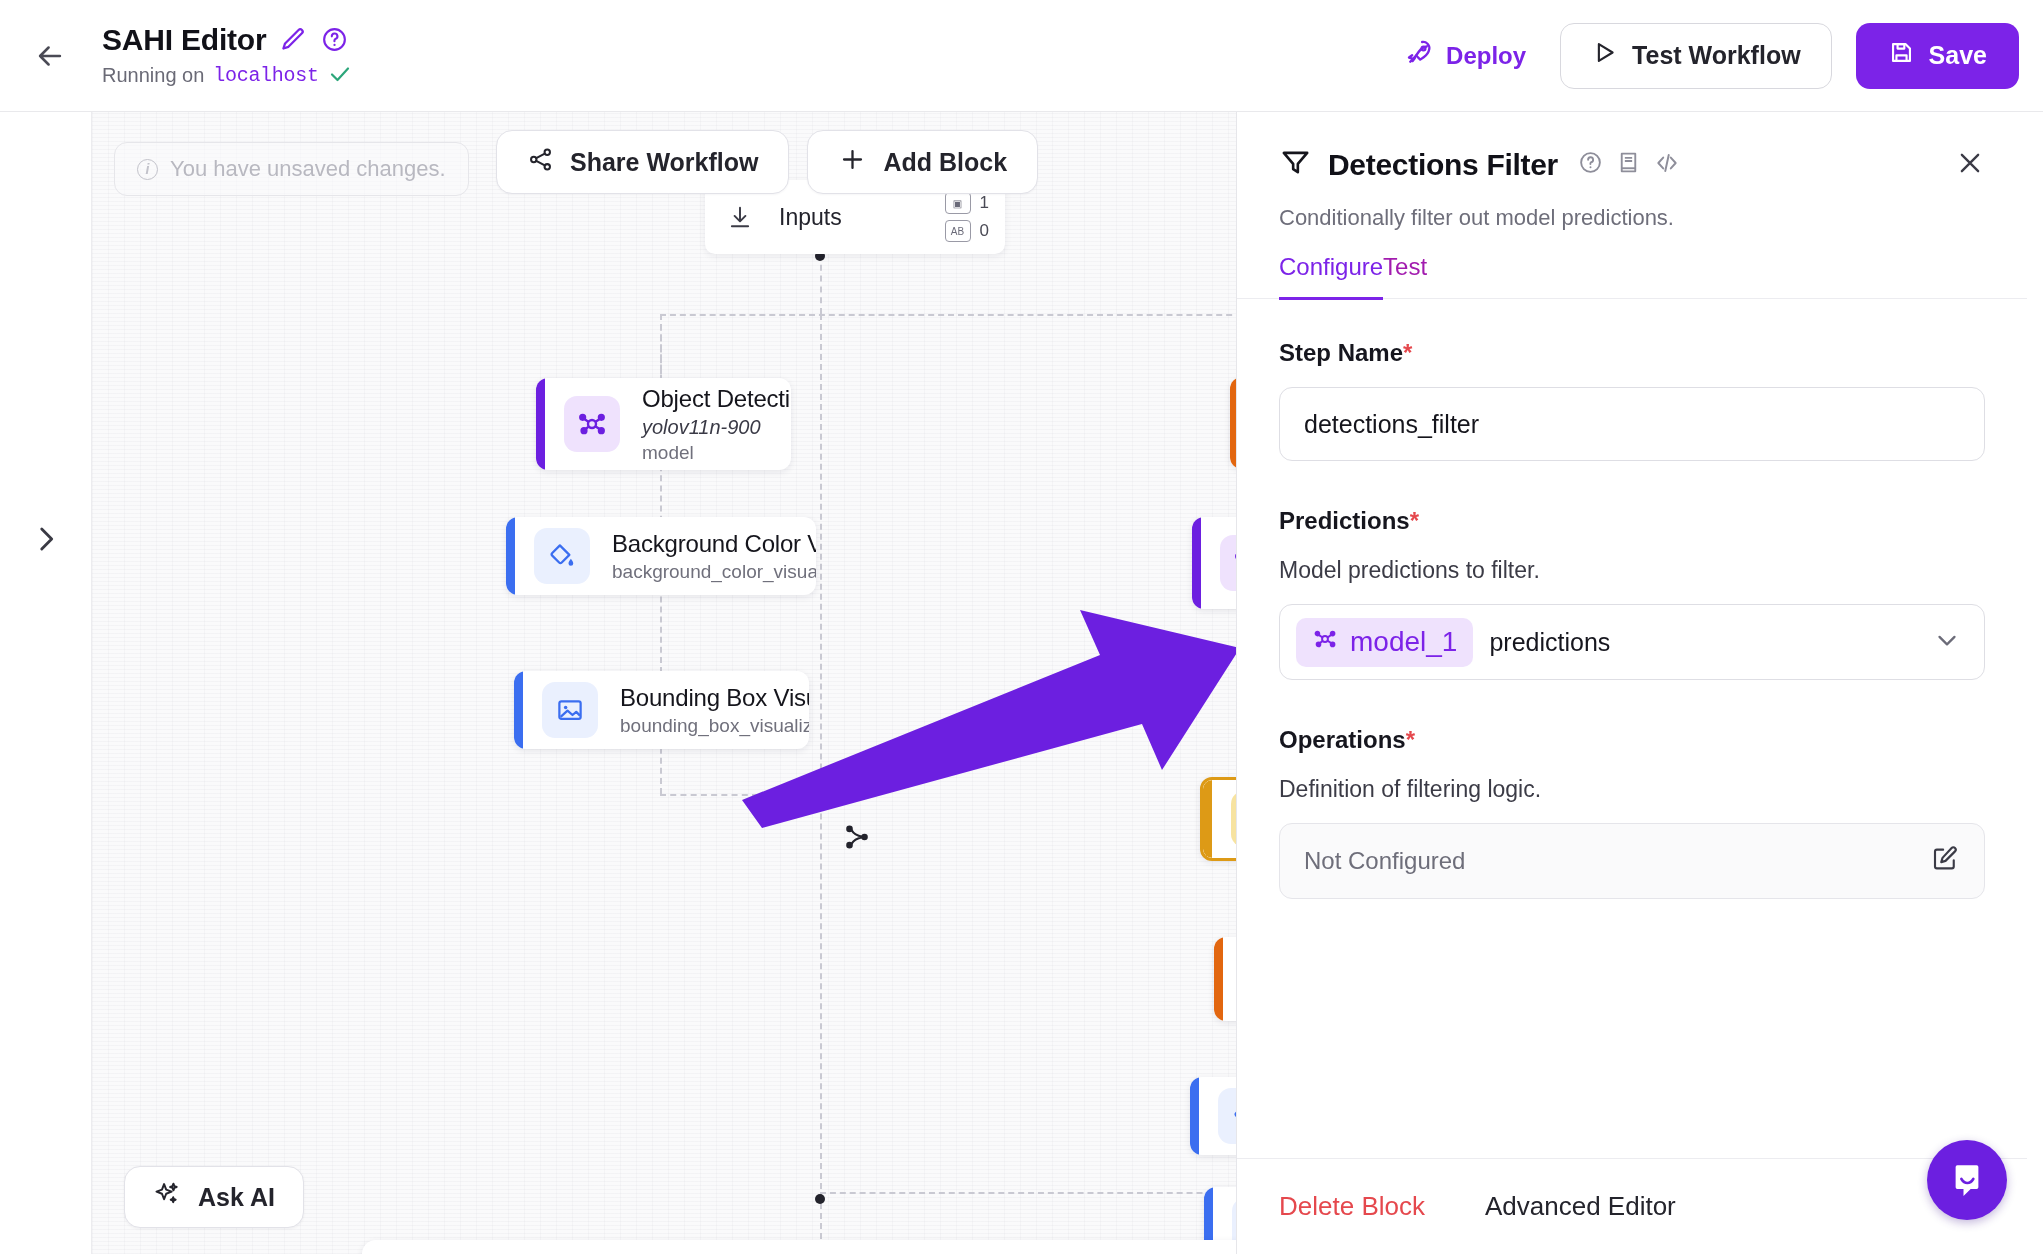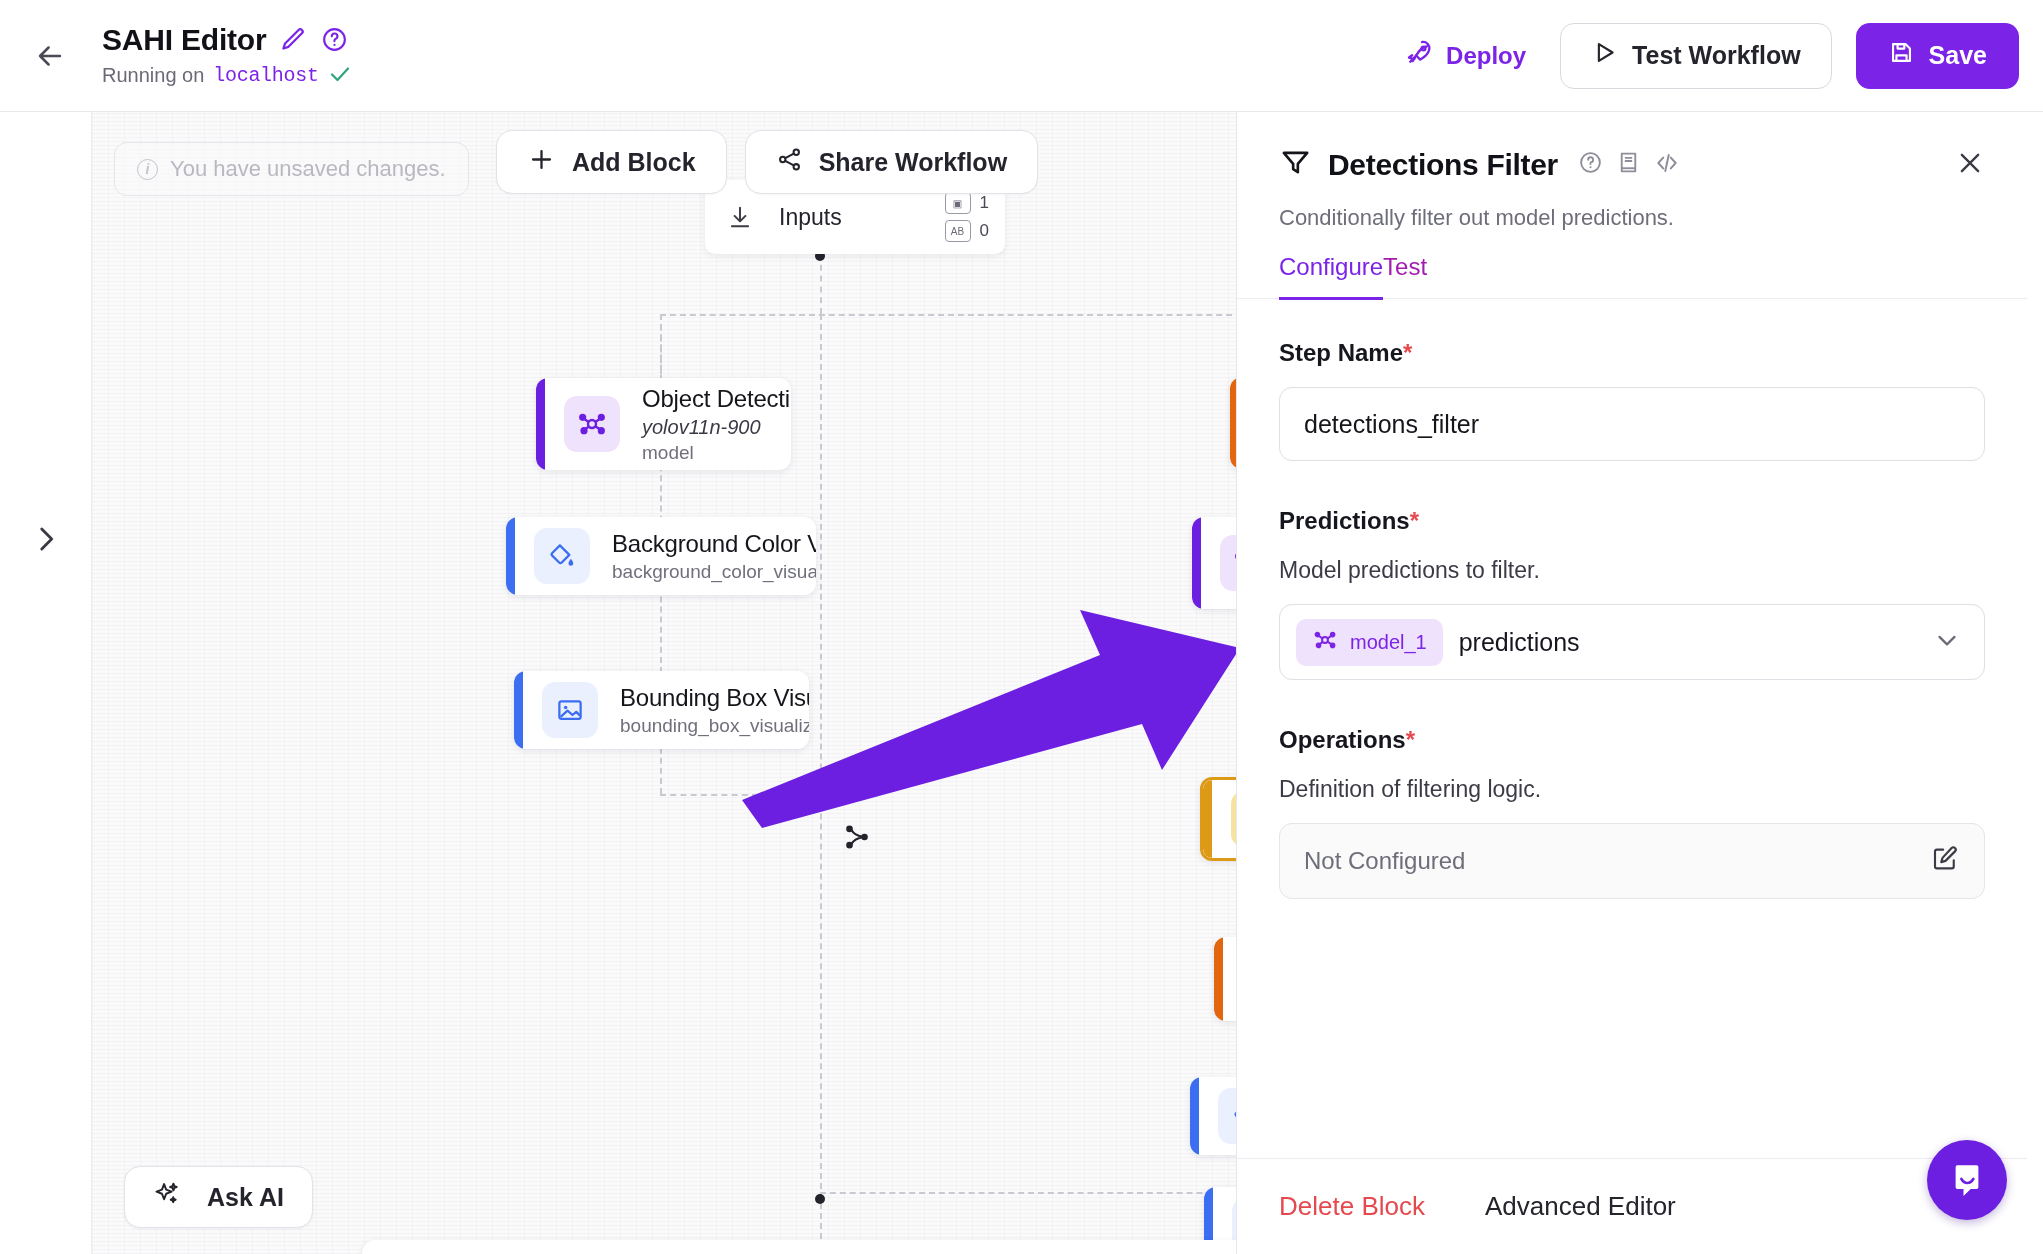--- a/index.html
+++ b/index.html
@@ -91,21 +91,21 @@
   }
   .cbtn {
     display: flex; align-items: center; gap: 16px;
     background: #ffffff; border: 1.5px solid #e2e2e8; border-radius: 16px;
     height: 64px; padding: 0 30px; font-size: 25px; font-weight: 700; color: #24242c;
     cursor: pointer; box-shadow: 0 1px 2px rgba(20,20,40,.04);
   }
 
   .ask-ai {
     position: absolute; left: 32px; bottom: 26px;
-    display: flex; align-items: center; gap: 26px;
+    display: flex; align-items: center; gap: 17px;
     background: #ffffff; border: 1.5px solid #e2e2e8; border-radius: 16px;
     height: 62px; padding: 16px 28px; font-size: 25px; font-weight: 700; color: #24242c;
     cursor: pointer; box-shadow: 0 1px 3px rgba(20,20,40,.05); z-index: 12;
   }
 
   
   .node {
     position: absolute; background: #ffffff; border-radius: 12px;
     box-shadow: 0 2px 7px rgba(25,25,55,.09);
     display: flex; align-items: center; overflow: hidden;
@@ -175,21 +175,21 @@
   }
   .select-box {
     margin-top: 20px; width: 100%; height: 76px;
     border: 1.5px solid #dedee4; border-radius: 13px; background: #fff;
     display: flex; align-items: center; padding: 0 22px 0 16px; cursor: pointer; gap: 16px;
   }
   .model-chip {
     display: flex; align-items: center; gap: 12px;
     background: #efe2fd; border-radius: 10px; padding: 8px 16px;
   }
-  .model-chip span { font-size: 20px; color: #7c23e8; font-weight: 500; }
+  .model-chip span { font-size: 28px; color: #7c23e8; font-weight: 500; }
   .sel-val { font-size: 25px; color: #16161e; }
   .chev-dn { margin-left: auto; color: #6b6b78; }
 
   .ops-box {
     margin-top: 20px; width: 100%; height: 76px;
     border: 1.5px solid #e5e5ea; border-radius: 13px; background: #fafafb;
     display: flex; align-items: center; padding: 0 24px; cursor: pointer;
   }
   .ops-val { font-size: 24px; color: #6e6e7a; }
   .ops-edit { margin-left: auto; color: #3b3b46; cursor: pointer; }
@@ -304,36 +304,36 @@
     <div class="dot" style="left:723px; top:1082px;"></div>
 
     <div class="unsaved-pill">
       <span class="info-circ">i</span>
       <span>You have unsaved changes.</span>
     </div>
 
     <div class="canvas-topbtns">
       <div class="cbtn">
         <span>
-          <svg width="29" height="29" viewBox="0 0 24 24" fill="none" stroke="#24242c" stroke-width="1.9" stroke-linecap="round">
-              <path d="M12 5v14M5 12h14"></path>
-            </svg>
-        </span>
-        <span>Add Block</span>
-      </div>
-      <div class="cbtn">
-        <span>
           <svg width="27" height="27" viewBox="0 0 24 24" fill="none" stroke="#24242c" stroke-width="1.8" stroke-linecap="round">
             <circle cx="18" cy="5.5" r="2.4"></circle>
               <circle cx="18" cy="18.5" r="2.4"></circle>
               <circle cx="6" cy="12" r="2.4"></circle>
             <path d="M8.2 10.8 15.8 6.7M8.2 13.2l7.6 4.1"></path>
           </svg>
         </span>
         <span>Share Workflow</span>
+      </div>
+      <div class="cbtn">
+        <span>
+          <svg width="29" height="29" viewBox="0 0 24 24" fill="none" stroke="#24242c" stroke-width="1.9" stroke-linecap="round">
+              <path d="M12 5v14M5 12h14"></path>
+            </svg>
+        </span>
+        <span>Add Block</span>
       </div>
     </div>
 
     <div class="inputs-node">
       <span style="margin-left:22px;display:flex">
         <svg width="26" height="26" viewBox="0 0 24 24" fill="none" stroke="#3b3b46" stroke-width="1.8" stroke-linecap="round" stroke-linejoin="round">
             <path d="M12 3.5v12M7 11l5 5 5-5M4.5 20.5h15"></path>
           </svg>
       </span>
       <span class="ititle">Inputs</span>

